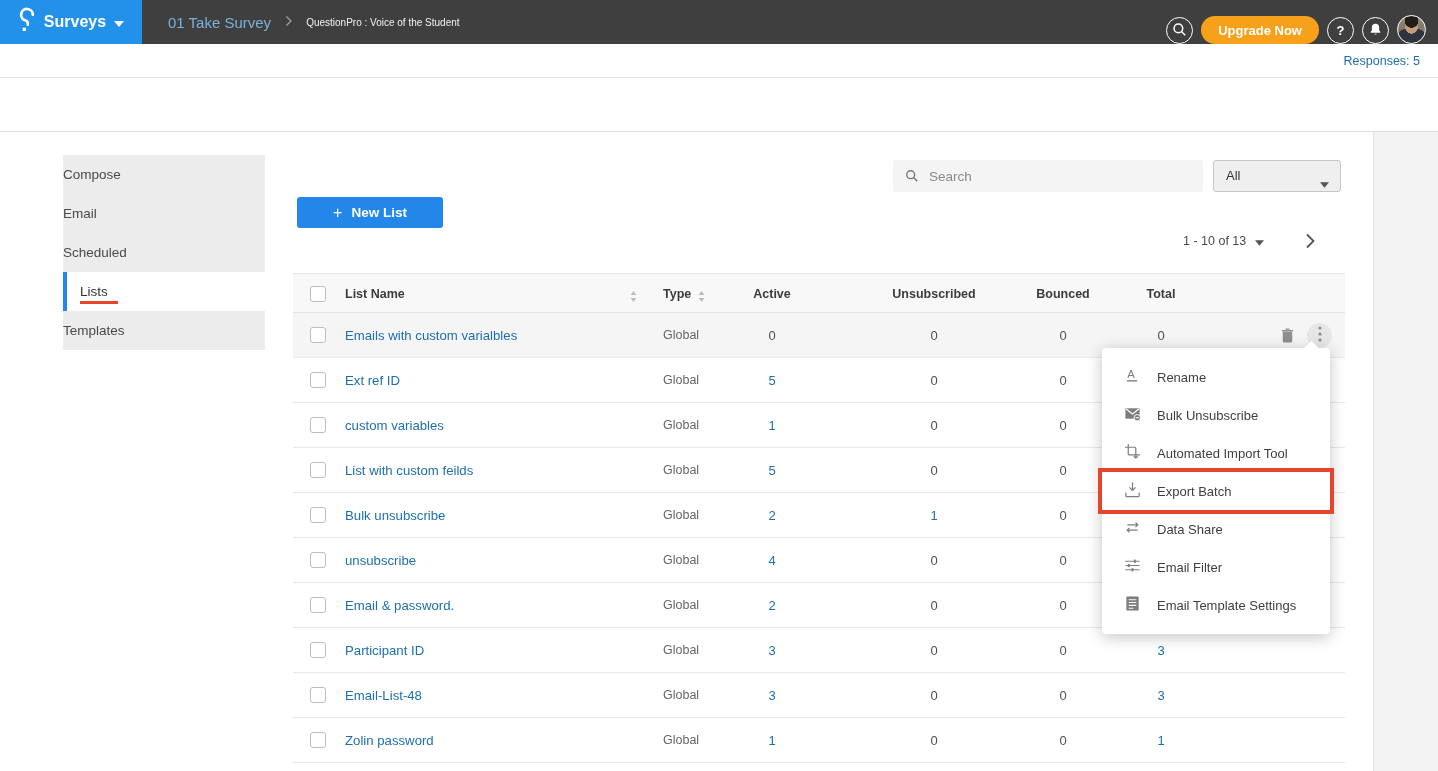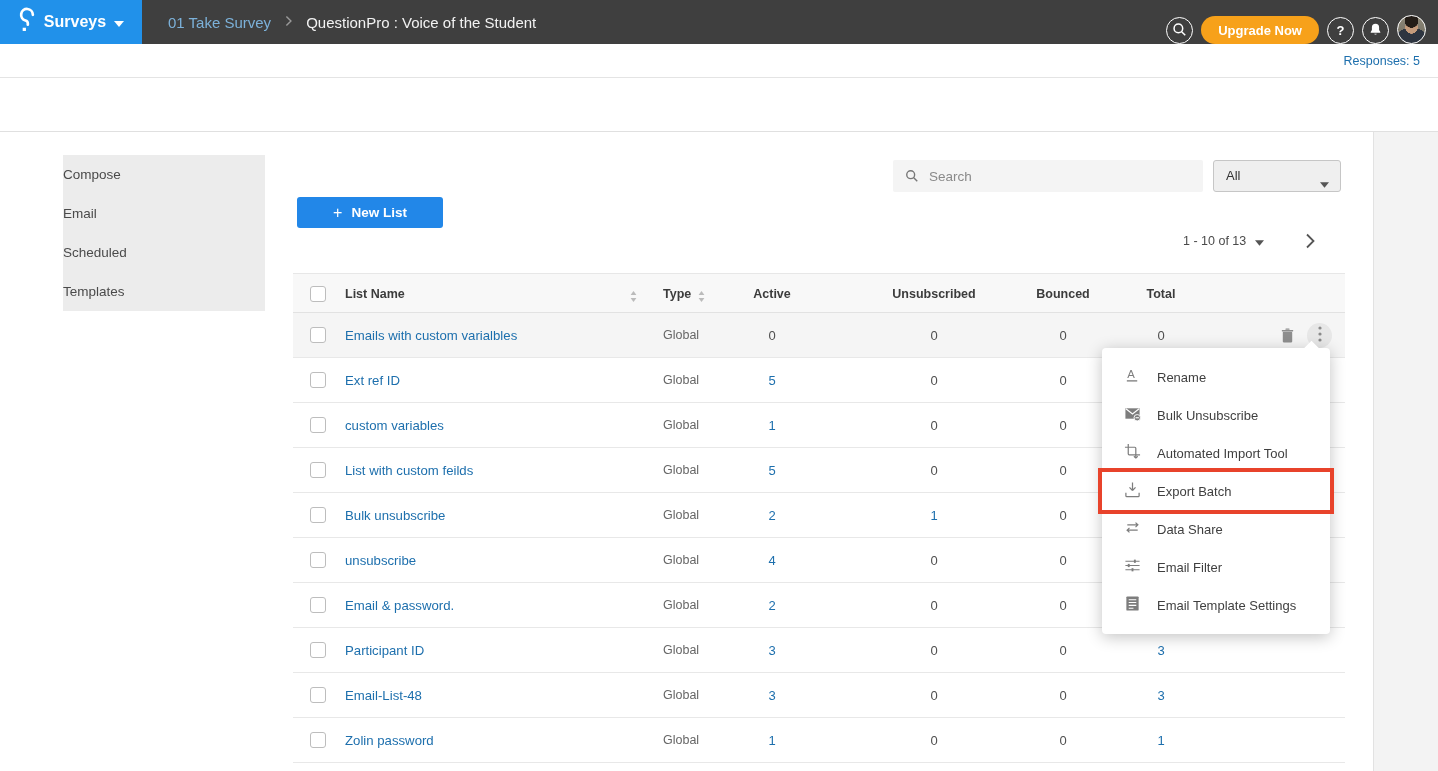--- a/index.html
+++ b/index.html
@@ -7,21 +7,21 @@
   .page{position:relative;width:1438px;height:771px;overflow:hidden;
         font-family:"Liberation Sans","DejaVu Sans",sans-serif;background:#fff;}
 
   
   .topbar{position:absolute;left:0;top:0;width:1438px;height:44px;background:var(--dark-header);}
   .brand{position:absolute;left:0;top:0;width:142px;height:44px;background:var(--brand-blue);
          display:flex;align-items:center;justify-content:center;gap:8px;cursor:pointer;}
   .brand .product{color:#fff;font-size:16px;font-weight:bold;}
   .crumbs{position:absolute;left:168px;top:0;height:44px;display:flex;align-items:center;gap:14px;}
   .crumb-survey{color:#7cb1d9;font-size:15px;cursor:pointer;}
-  .crumb-page{color:#f2f2f2;font-size:15px;}
+  .crumb-page{color:#f2f2f2;font-size:10px;}
   .top-actions{position:absolute;right:12px;top:0;height:44px;display:flex;align-items:flex-end;gap:8px;}
   .circle-btn{width:27px;height:27px;border:1.5px solid #fff;border-radius:50%;
               display:flex;align-items:center;justify-content:center;cursor:pointer;color:#fff;
               font-size:13px;font-weight:bold;}
   .upgrade{height:28px;border-radius:14px;background:var(--upgrade-orange);color:#fff;
            font-size:13px;font-weight:bold;display:flex;align-items:center;padding:0 17px;cursor:pointer;}
   .avatar{width:29px;height:29px;border-radius:50%;border:1.5px solid #fff;cursor:pointer;
           background:
             radial-gradient(circle at 50% 18%, #241d17 0 26%, transparent 27%),
             radial-gradient(circle at 50% 42%, #c59b7b 0 30%, transparent 31%),
@@ -249,20 +249,21 @@
     </div>
   </div>
 
   <div class="content">
     <div class="scroll-strip"></div>
 
     <aside class="sidebar">
         <div class="side-item"><span>Compose</span></div>
         <div class="side-item"><span>Email</span></div>
         <div class="side-item"><span>Scheduled</span></div>
+        <div class="side-item active"><span>Lists</span><span class="annotation-underline"></span></div>
         <div class="side-item"><span>Templates</span></div>
       </aside>
 
     <div class="panel">
       <div class="search-box">
         <span class="mag"><svg viewBox="0 0 16 16" width="14" height="14" fill="none" stroke="#777" stroke-width="1.6">
               <circle cx="6.5" cy="6.5" r="4.5"></circle>
               <path d="M10 10 l4 4"></path>
             </svg></span>
         <input type="text" placeholder="Search" style="">

